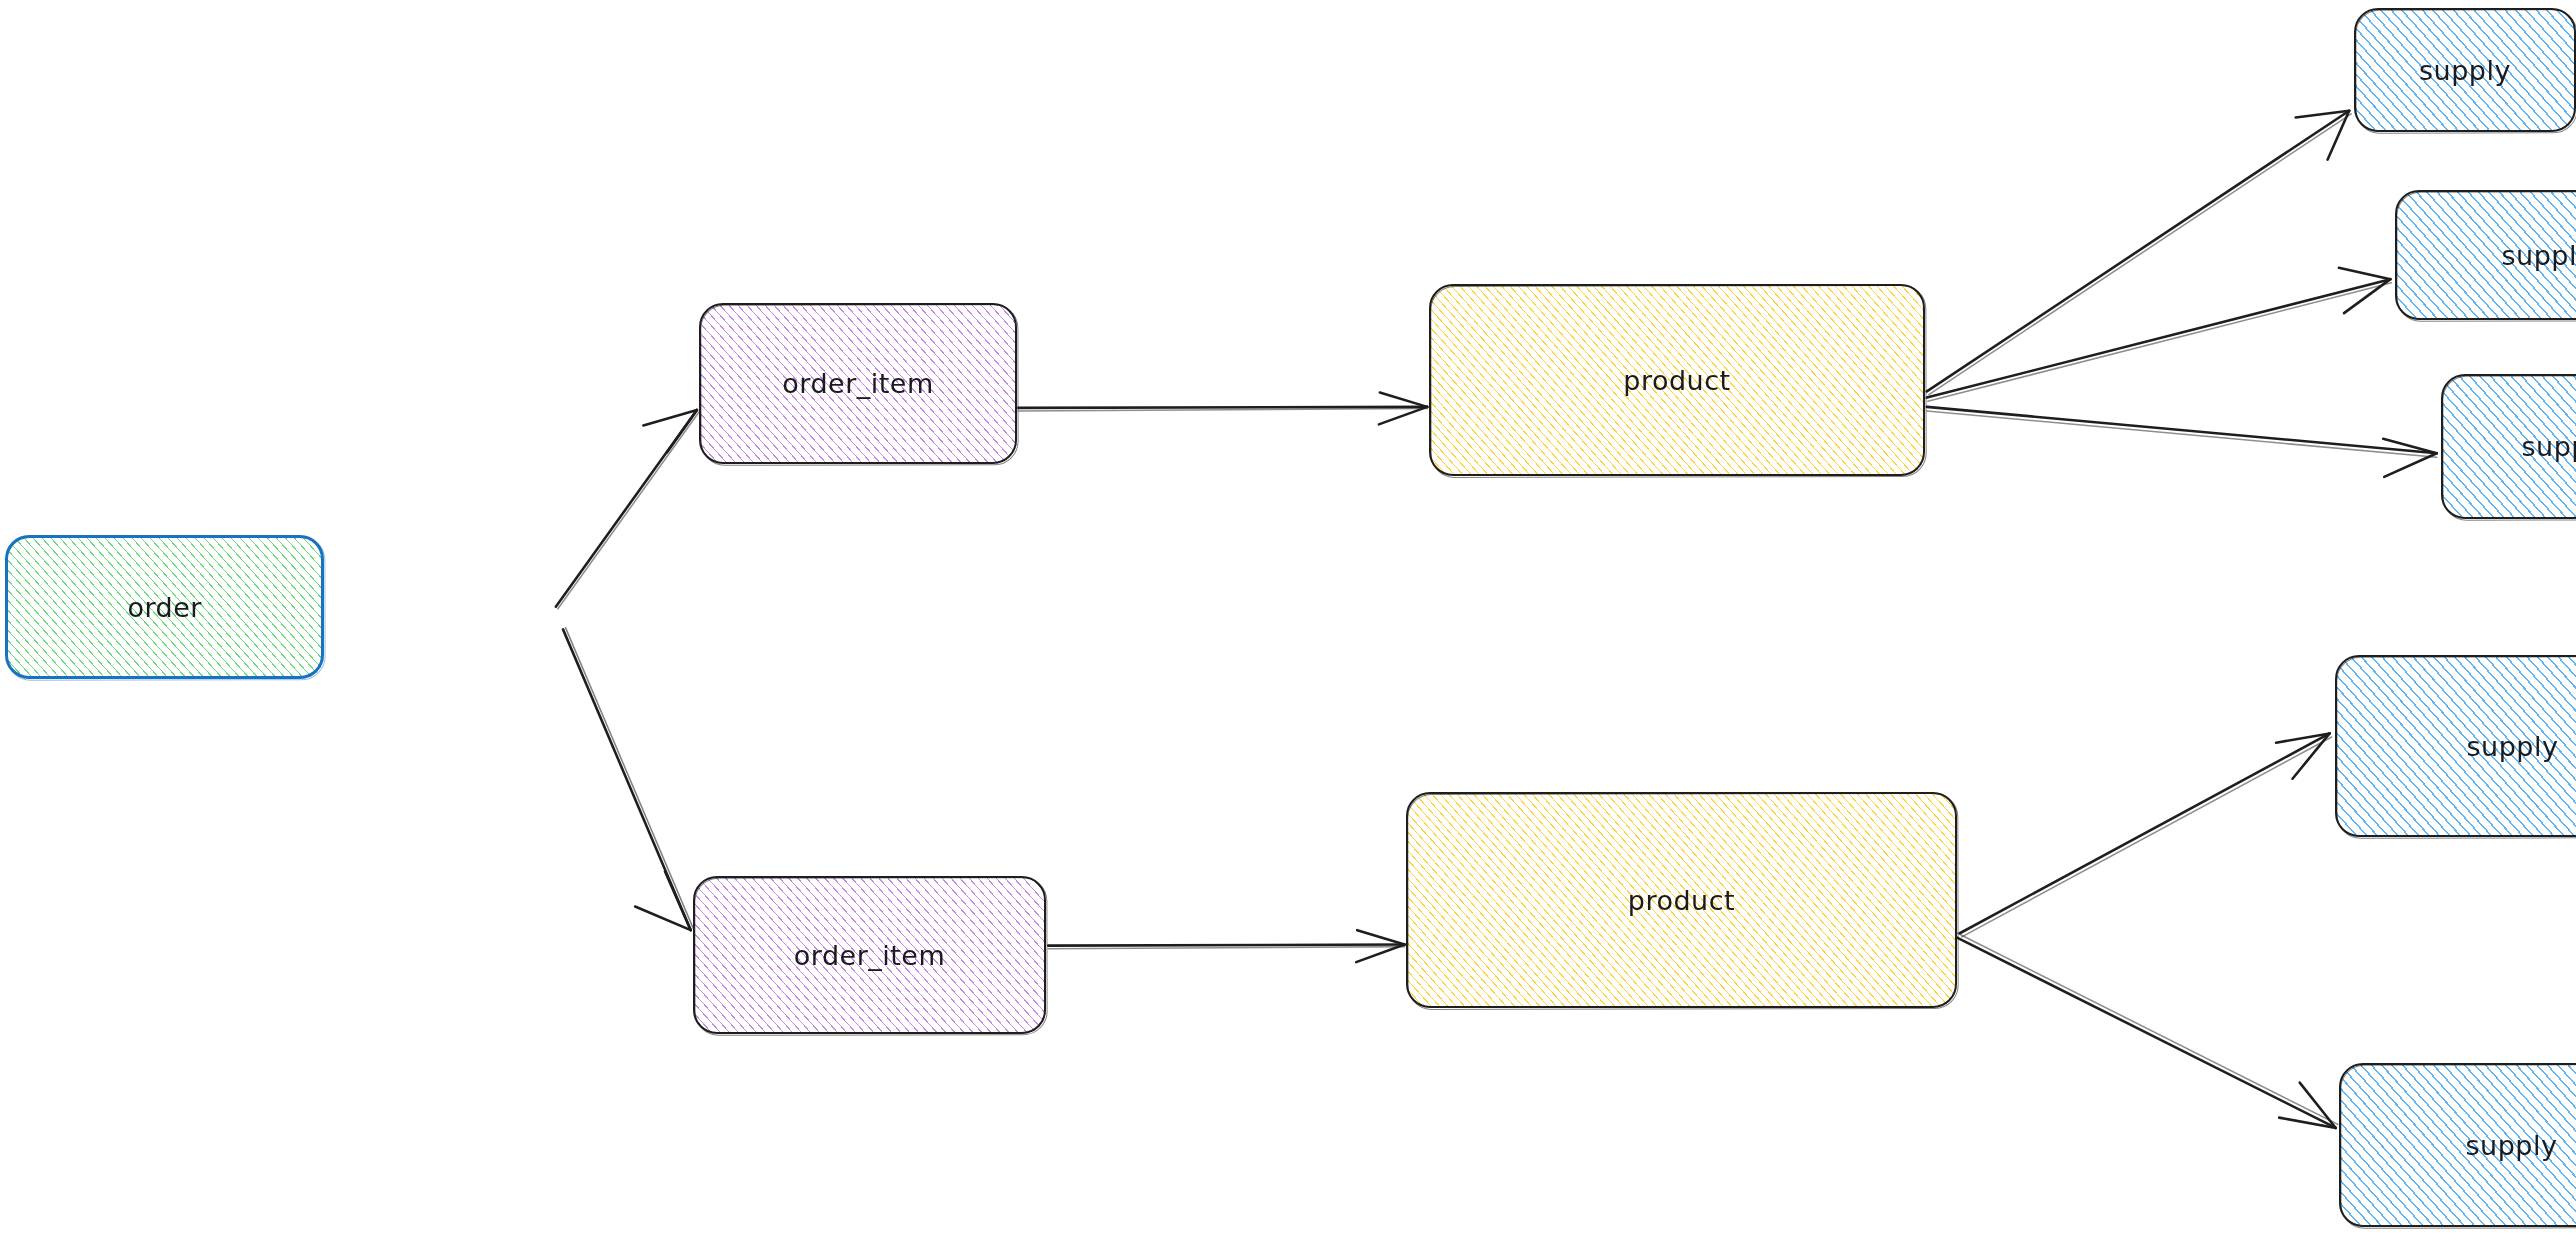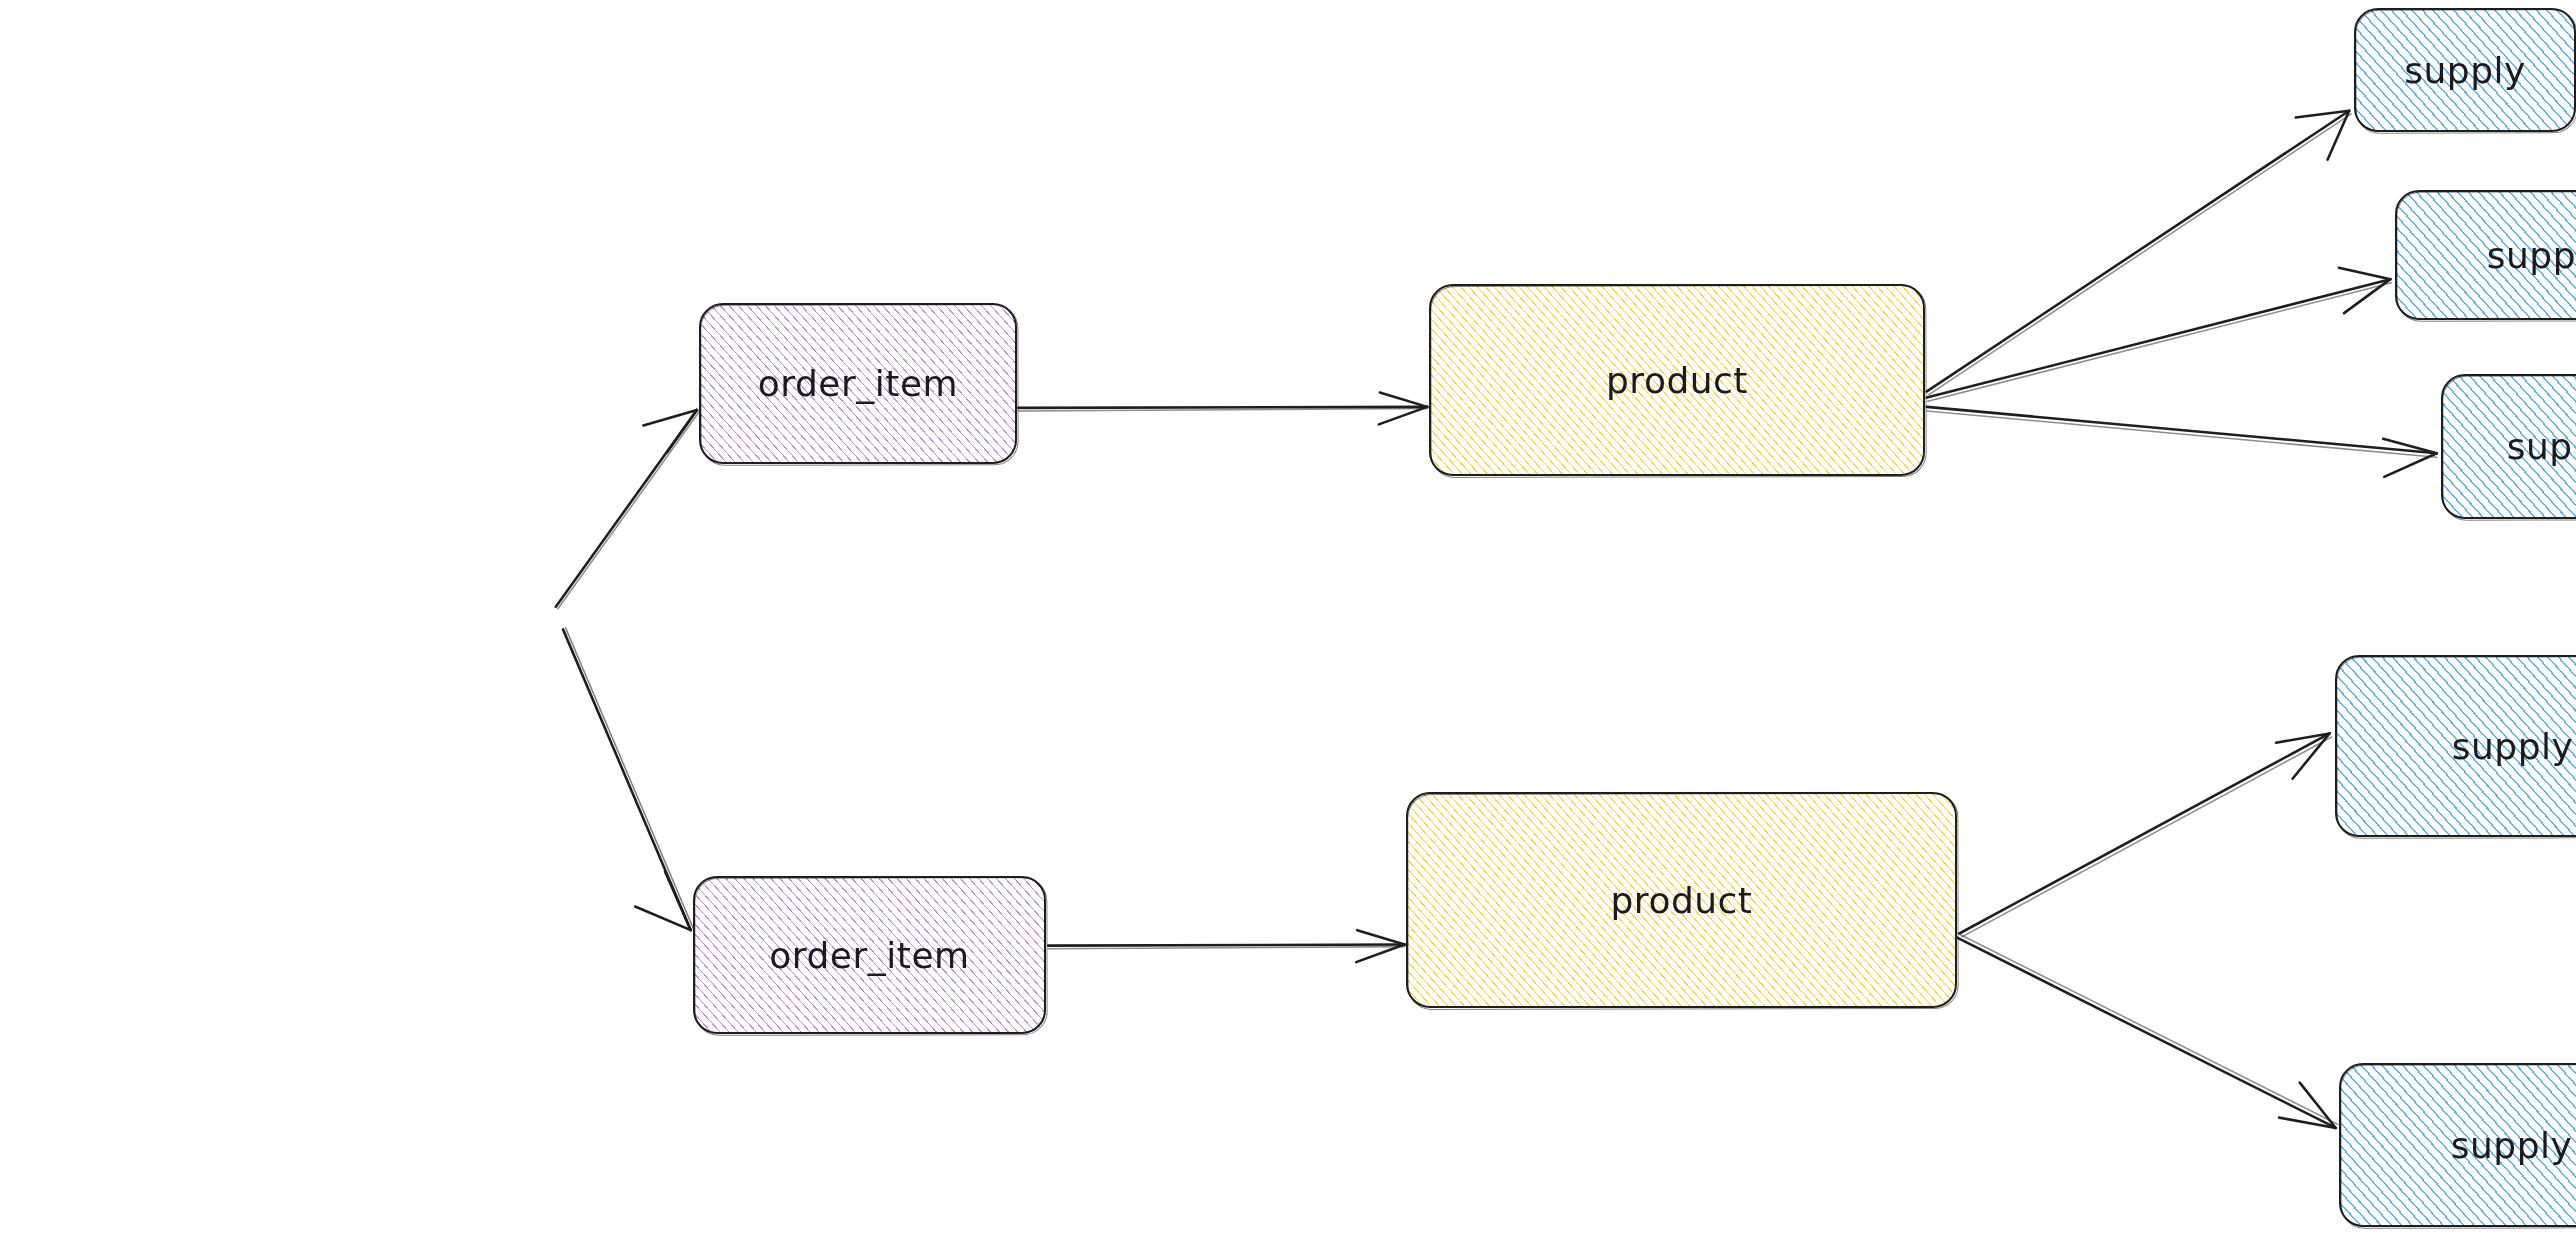--- a/index.html
+++ b/index.html
@@ -30,21 +30,21 @@
     display: flex;
     align-items: center;
     justify-content: center;
     border-radius: 24px;
     overflow: visible;
   }
   .node .node-label {
     position: relative;
     z-index: 3;
     font-family: "DejaVu Sans", sans-serif;
-    font-size: 36px;
+    font-size: 27px;
     font-weight: 400;
     color: #1b1b1f;
     letter-spacing: 0.5px;
     white-space: nowrap;
   }
   
   .node .stroke-a, .node .stroke-b {
     position: absolute;
     left: 0; top: 0; right: 0; bottom: 0;
     border-radius: 24px;
@@ -163,20 +163,26 @@
       <g>
         <path d="M 3790 1816 L 4534 2190"></path>
         <path d="M 3794 1809 L 4538 2183" opacity="0.5" stroke-width="3"></path>
         <path d="M 4534 2190 L 4424 2170"></path>
         <path d="M 4534 2190 L 4464 2102"></path>
       </g>
 
     </g>
   </svg>
 
+  <div class="node accent-blue" style="left:5.2px; top:535px; width:319px; height:144px;">
+    <span class="fill fill-green"></span>
+    <span class="stroke-b"></span>
+    <span class="stroke-a"></span>
+    <span class="node-label">order</span>
+  </div>
 
   <div class="node" style="left:699px; top:303px; width:318px; height:161px;">
     <span class="fill fill-violet"></span>
     <span class="stroke-b"></span>
     <span class="stroke-a"></span>
     <span class="node-label">order_item</span>
   </div>
 
   <div class="node" style="left:693px; top:876px; width:353px; height:158px;">
     <span class="fill fill-violet"></span>

